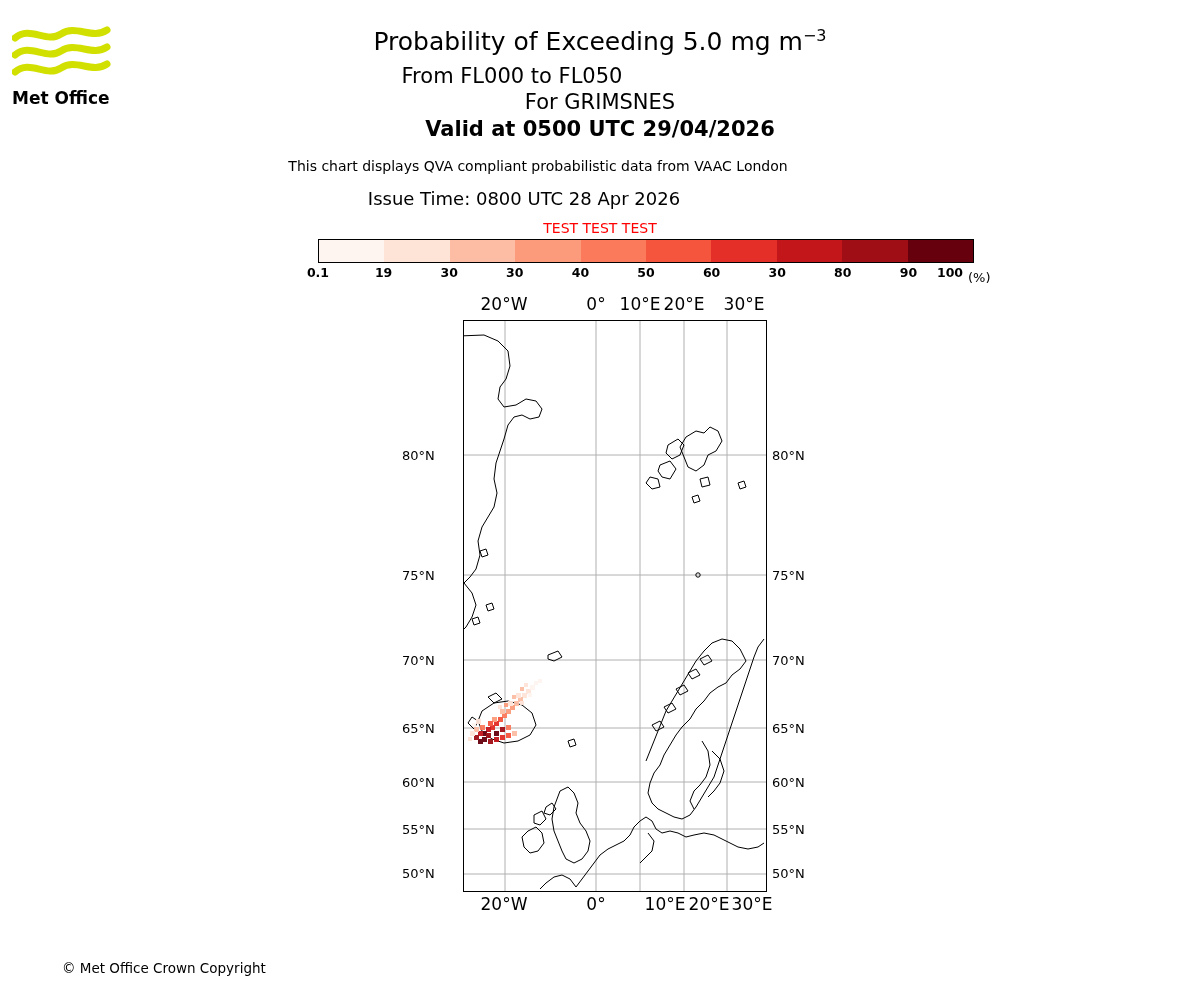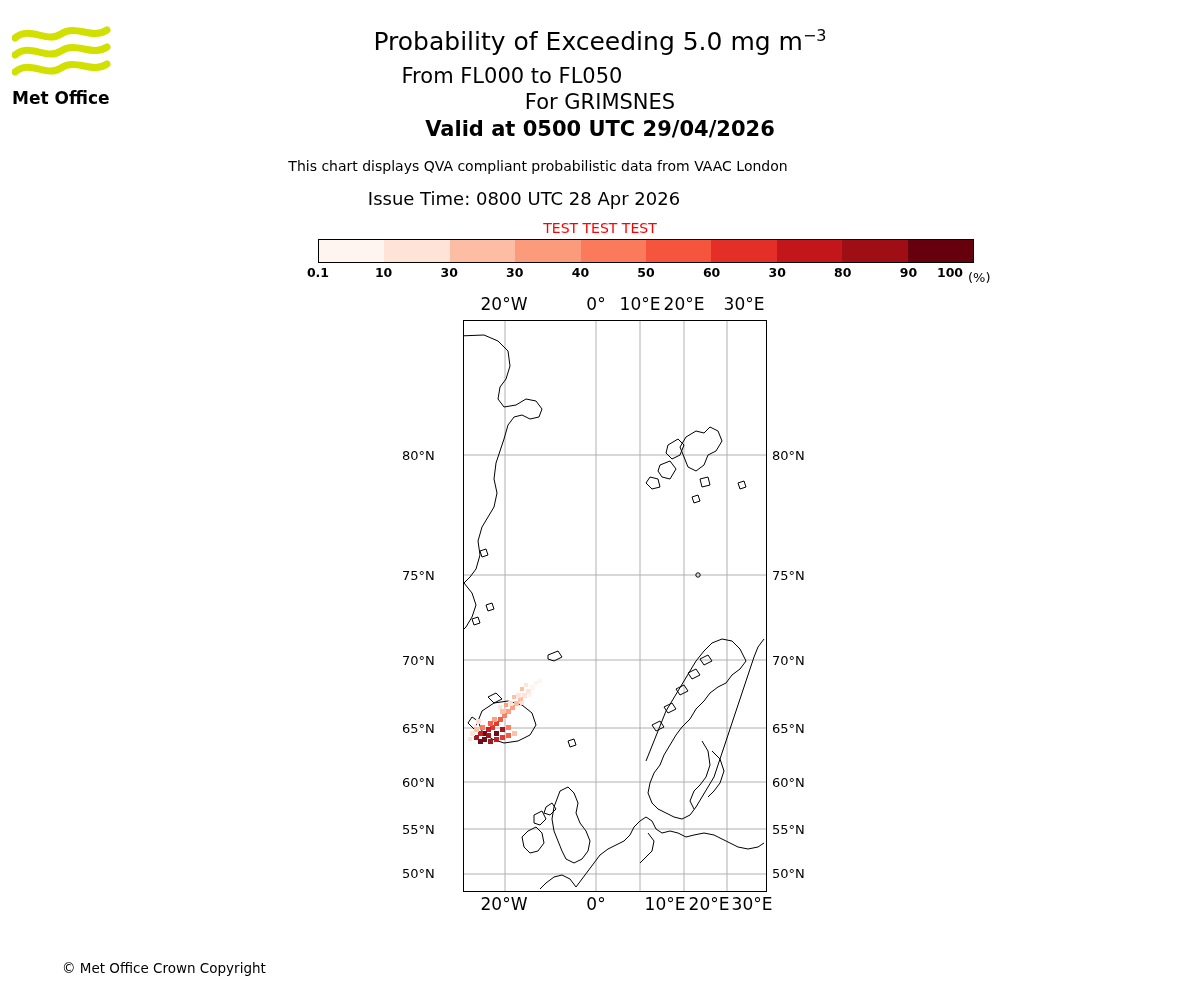--- a/index.html
+++ b/index.html
@@ -193,21 +193,21 @@
       <div class="seg" style="background: rgb(252, 155, 124);"></div>
       <div class="seg" style="background: rgb(252, 122, 92);"></div>
       <div class="seg" style="background: rgb(246, 85, 61);"></div>
       <div class="seg" style="background: rgb(227, 47, 39);"></div>
       <div class="seg" style="background: rgb(195, 22, 27);"></div>
       <div class="seg" style="background: rgb(160, 14, 21);"></div>
       <div class="seg" style="background: rgb(103, 0, 13);"></div>
     </div>
   <div id="colorbar-ticks">
       <div class="cb-tick-label" style="left: 0px;">0.1</div>
-      <div class="cb-tick-label" style="left: 65.6px;">10</div>
+      <div class="cb-tick-label" style="left: 65.6px;">19</div>
       <div class="cb-tick-label" style="left: 131.2px;">30</div>
       <div class="cb-tick-label" style="left: 196.8px;">30</div>
       <div class="cb-tick-label" style="left: 262.4px;">40</div>
       <div class="cb-tick-label" style="left: 328px;">50</div>
       <div class="cb-tick-label" style="left: 393.6px;">60</div>
       <div class="cb-tick-label" style="left: 459.2px;">30</div>
       <div class="cb-tick-label" style="left: 524.8px;">80</div>
       <div class="cb-tick-label" style="left: 590.4px;">90</div>
       <div class="cb-tick-label" style="left: 632px; text-align: right;">100</div>
     </div>

